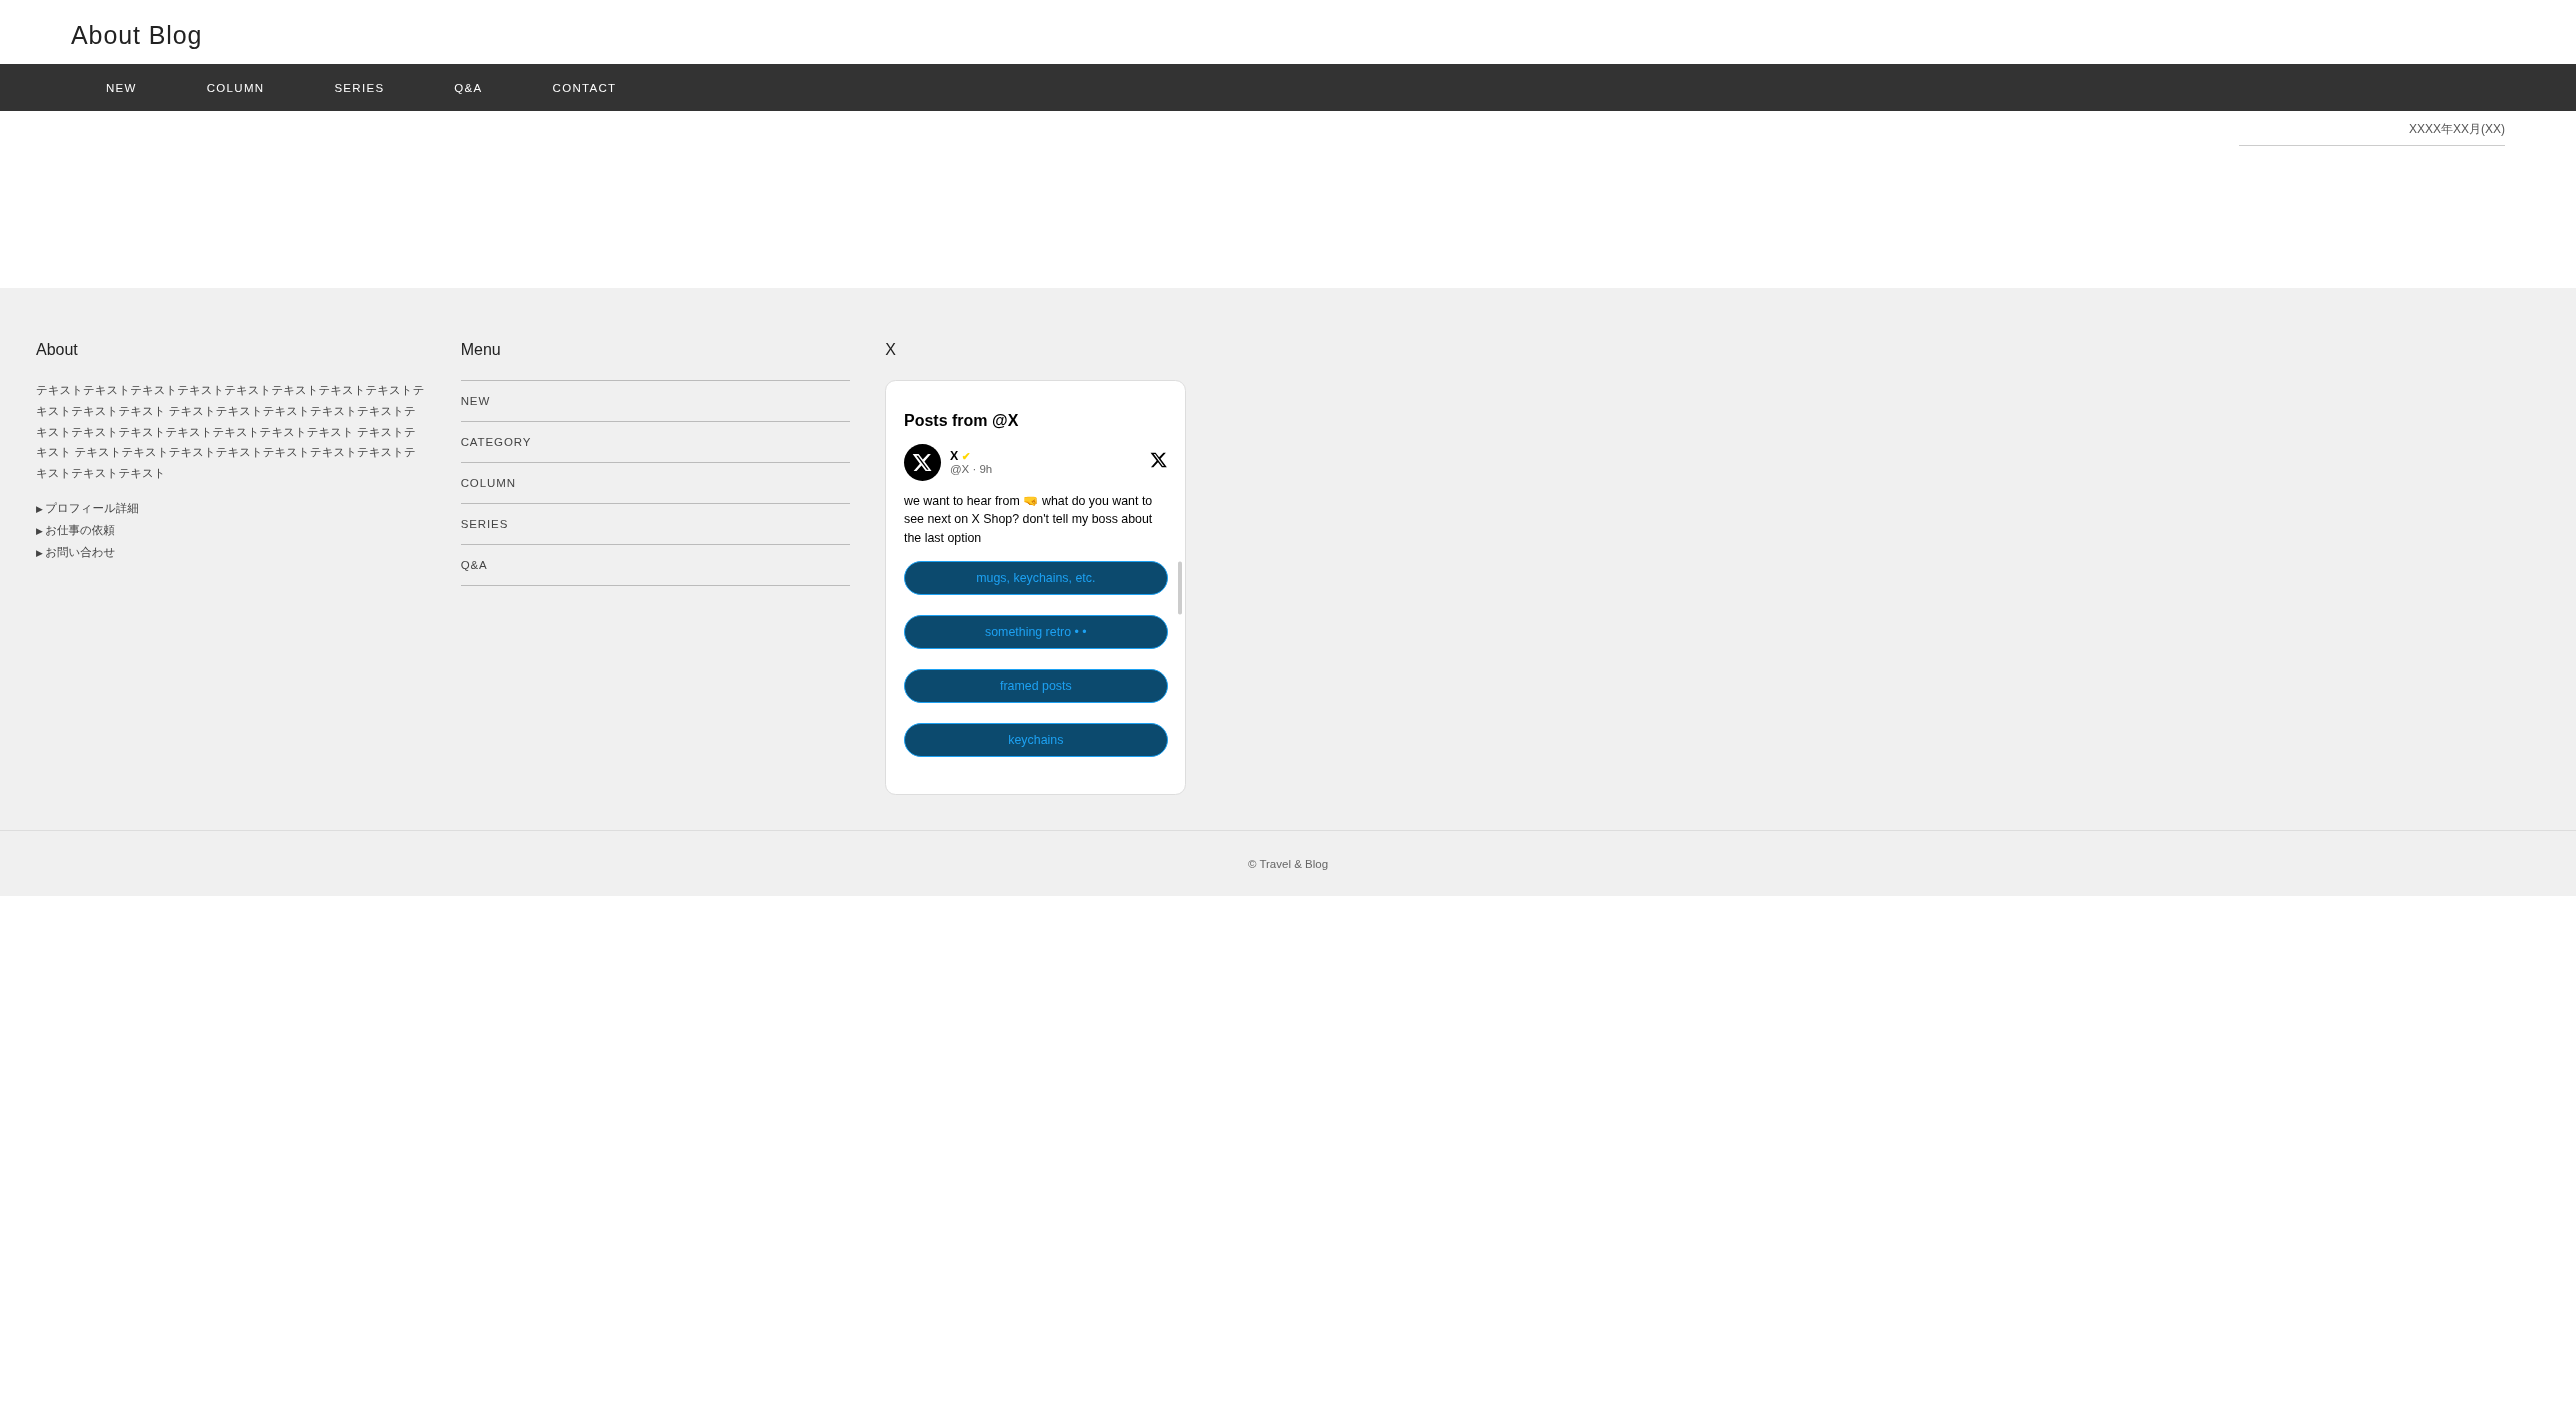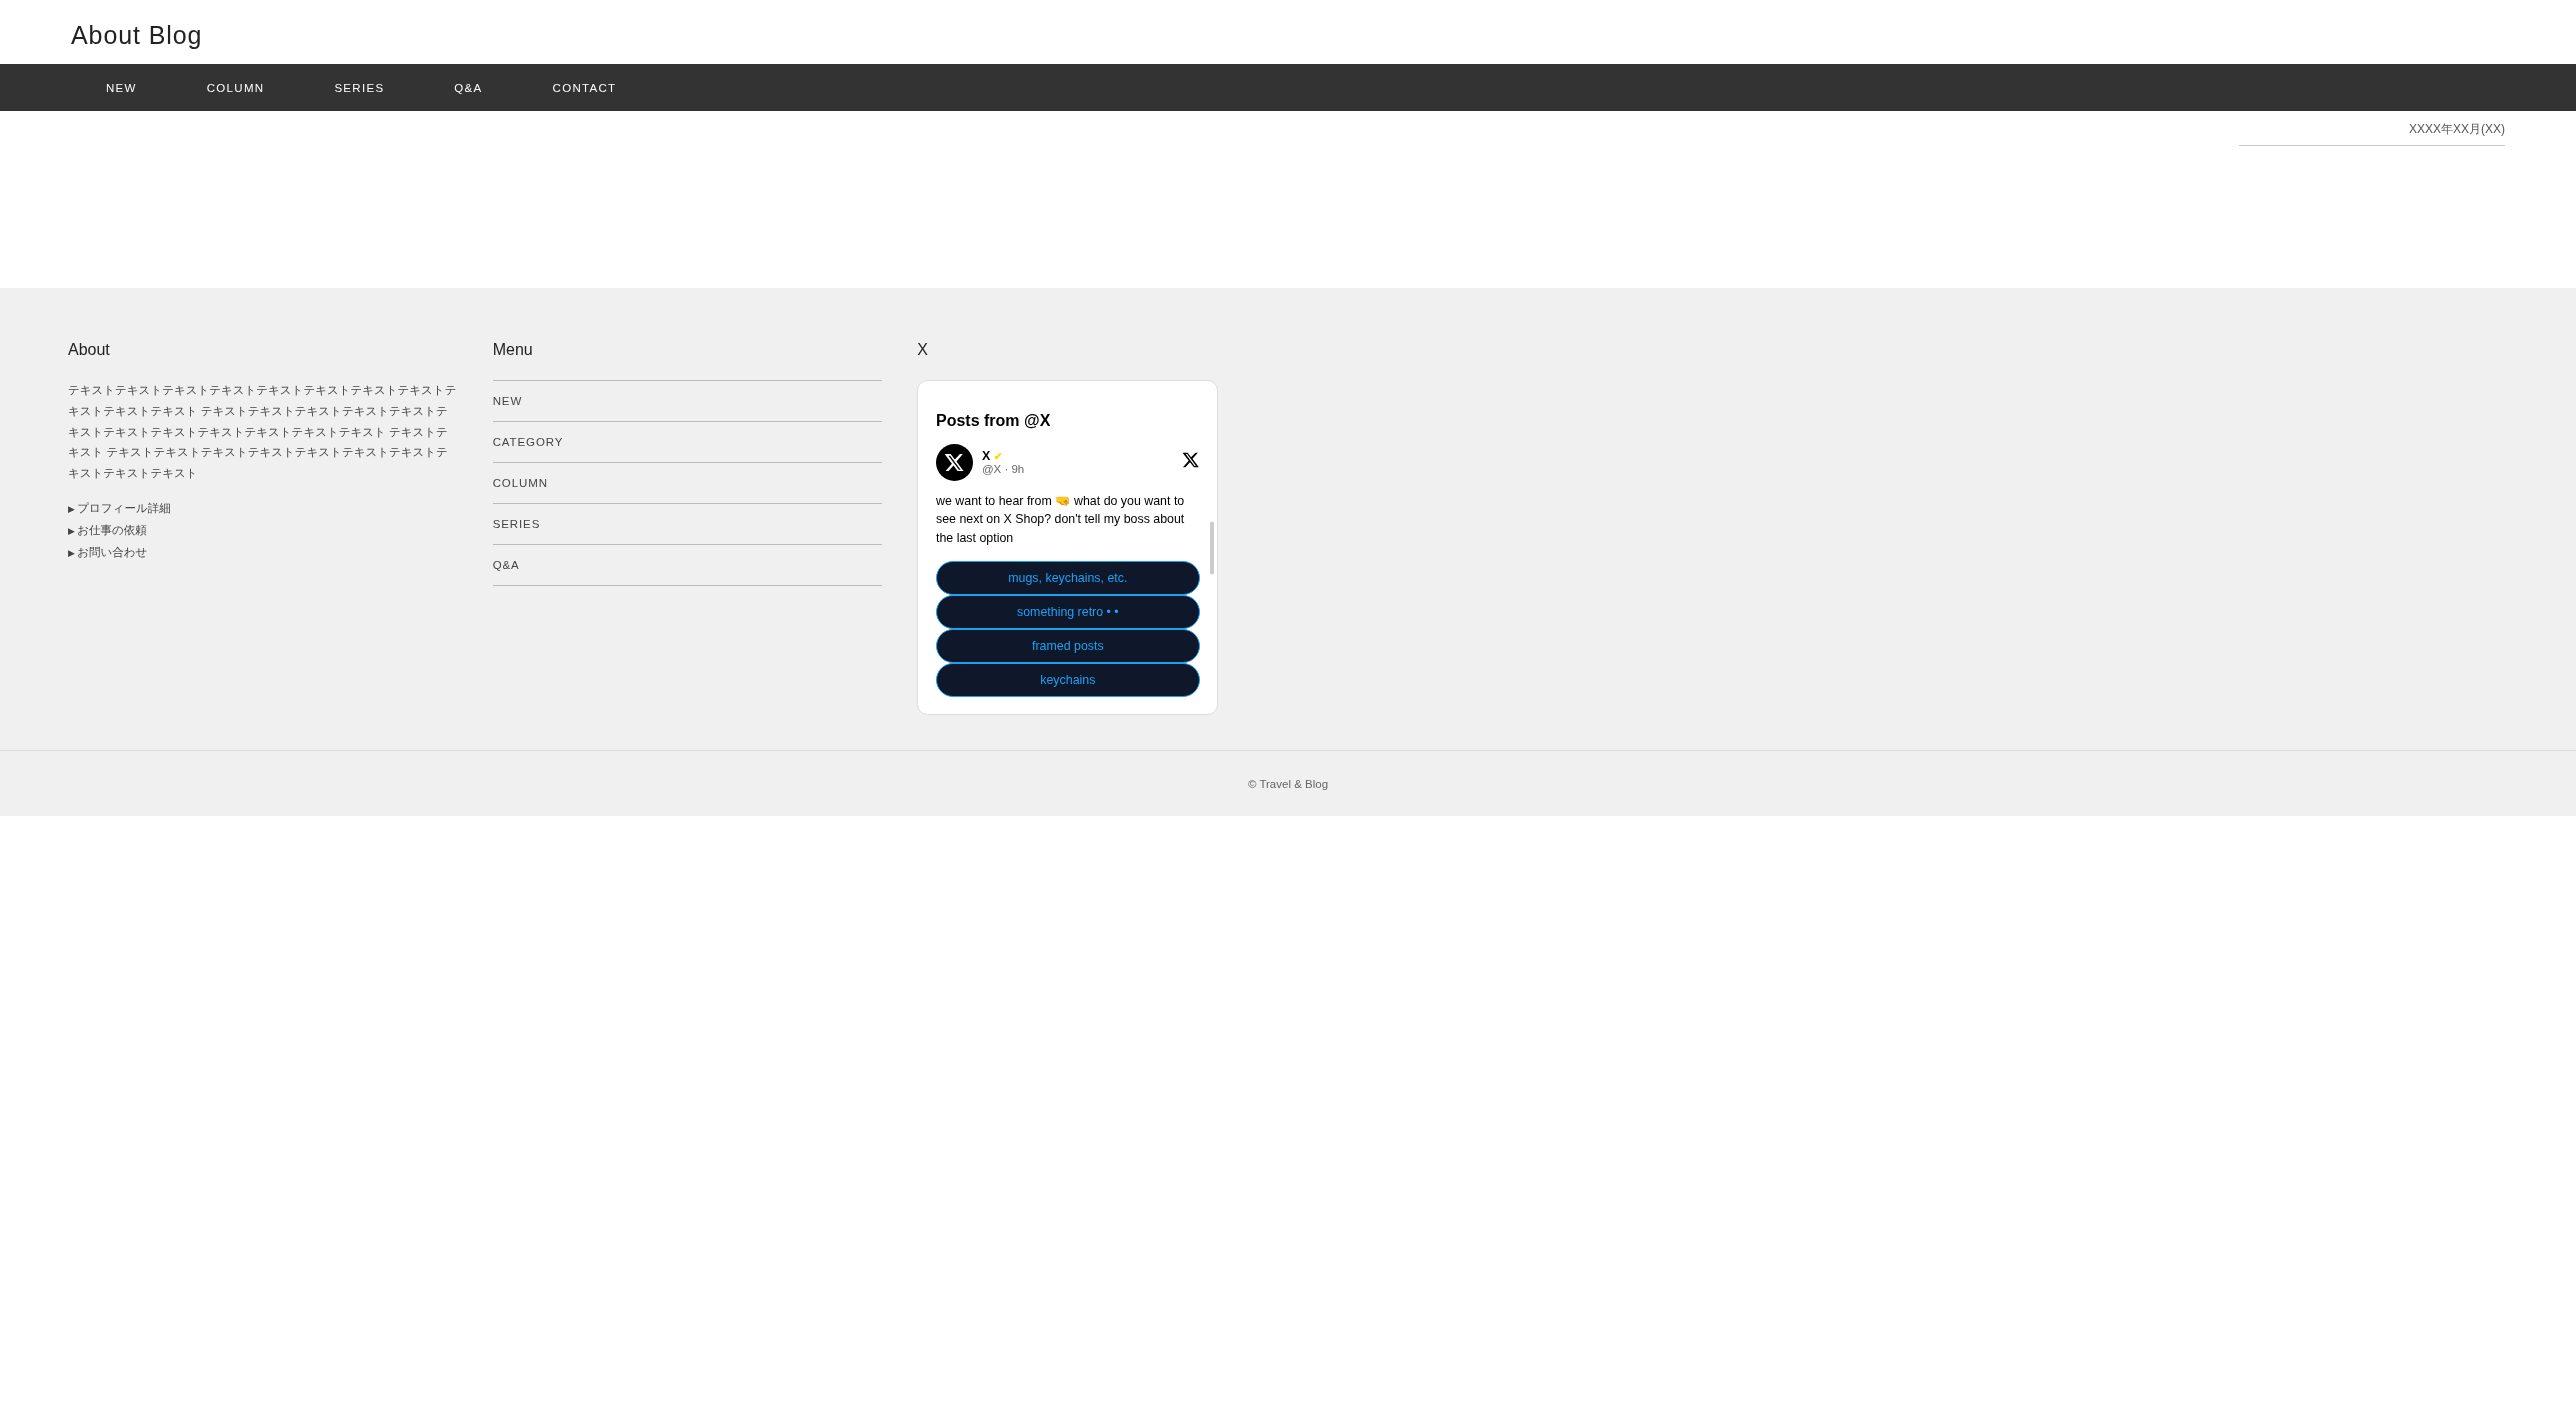--- a/index.html
+++ b/index.html
@@ -13,21 +13,21 @@
     #nav { background: #333; padding: 0 71px; display: flex; align-items: center; }
     .nav-item { color: #fff; font-size: 11.5px; letter-spacing: 1.3px; padding: 17.7px 35px; text-decoration: none; display: inline-block; cursor: pointer; }
     #date-section { text-align: right; padding: 0 71px; margin-top: 8.9px; }
     #date-section .date-text { font-size: 12px; color: #555; }
     #date-divider { border: none; border-top: 0.9px solid #ccc; margin-top: 7px; width: 266px; margin-left: auto; }
 
     
     #content-area { min-height: 142px; background: #fff; }
 
     
-    #footer { background: #f0f0f0; padding: 53px 71px 35px 68px; }
+    #footer { background: #f0f0f0; padding: 53px 71px 35px 36px; }
     #footer-grid { display: grid; grid-template-columns: 1fr 1fr 1fr; gap: 35px; max-width: 1239px; }
     .footer-section-title { font-size: 16px; font-weight: 500; margin-bottom: 21px; color: #222; }
 
     
     .about-text { font-size: 11.5px; line-height: 1.8; color: #444; margin-bottom: 17.7px; }
     .about-links { list-style: none; }
     .about-links li { font-size: 11.5px; color: #444; margin-bottom: 7px; cursor: pointer; }
     .about-links li::before { content: '▶ '; font-size: 8.9px; }
 
     
@@ -38,21 +38,21 @@
     .x-widget { background: #fff; border: 0.9px solid #ddd; border-radius: 10.6px; padding: 17.7px; max-width: 301px; overflow: hidden; position: relative; }
     .x-widget-title { font-size: 16px; font-weight: 700; margin-bottom: 14px; color: #000; margin-top: 13px; }
     .x-post-header { display: flex; align-items: center; justify-content: space-between; margin-bottom: 10.6px; }
     .x-avatar { width: 37px; height: 37px; background: #000; border-radius: 50%; display: flex; align-items: center; justify-content: center; color: #fff; font-size: 17.7px; font-weight: 700; margin-right: 8.9px; flex-shrink: 0; }
     .x-user-info { flex: 1; }
     .x-username { font-weight: 700; font-size: 12.4px; color: #000; display: flex; align-items: center; gap: 3.5px; }
     .x-verified { color: #FFD700; font-size: 10.6px; }
     .x-handle { font-size: 11.5px; color: #666; }
     .x-logo { font-size: 16px; font-weight: 900; color: #000; }
     .x-post-text { font-size: 12.4px; color: #000; line-height: 1.5; margin-bottom: 14px; }
-    .x-option-btn { display: block; width: 100%; border: 1.3px solid #1DA1F2; border-radius: 44px; padding: 8.9px 14px; font-size: 12.4px; color: #1DA1F2; background: #0f172a; text-align: center; margin-bottom: 0; cursor: pointer; font-weight: 500; }
+    .x-option-btn { display: block; width: 100%; border: 1.3px solid #1DA1F2; border-radius: 44px; padding: 8.9px 14px; font-size: 12.4px; color: #1DA1F2; background: #0c4a6e; text-align: center; margin-bottom: 20px; cursor: pointer; font-weight: 500; }
     .x-scrollbar { position: absolute; right: 3.5px; top: 50%; width: 3.5px; height: 53px; background: #ccc; border-radius: 1.8px; transform: translateY(-50%); }
 
     
     #footer-bottom { text-align: center; padding: 26.6px; background: #f0f0f0; border-top: 0.9px solid #ddd; font-size: 11.5px; color: #666; margin-top: 0; }
 
     .x-header-row { display: flex; align-items: center; }
   </style>
 </head>
 <body>
 

